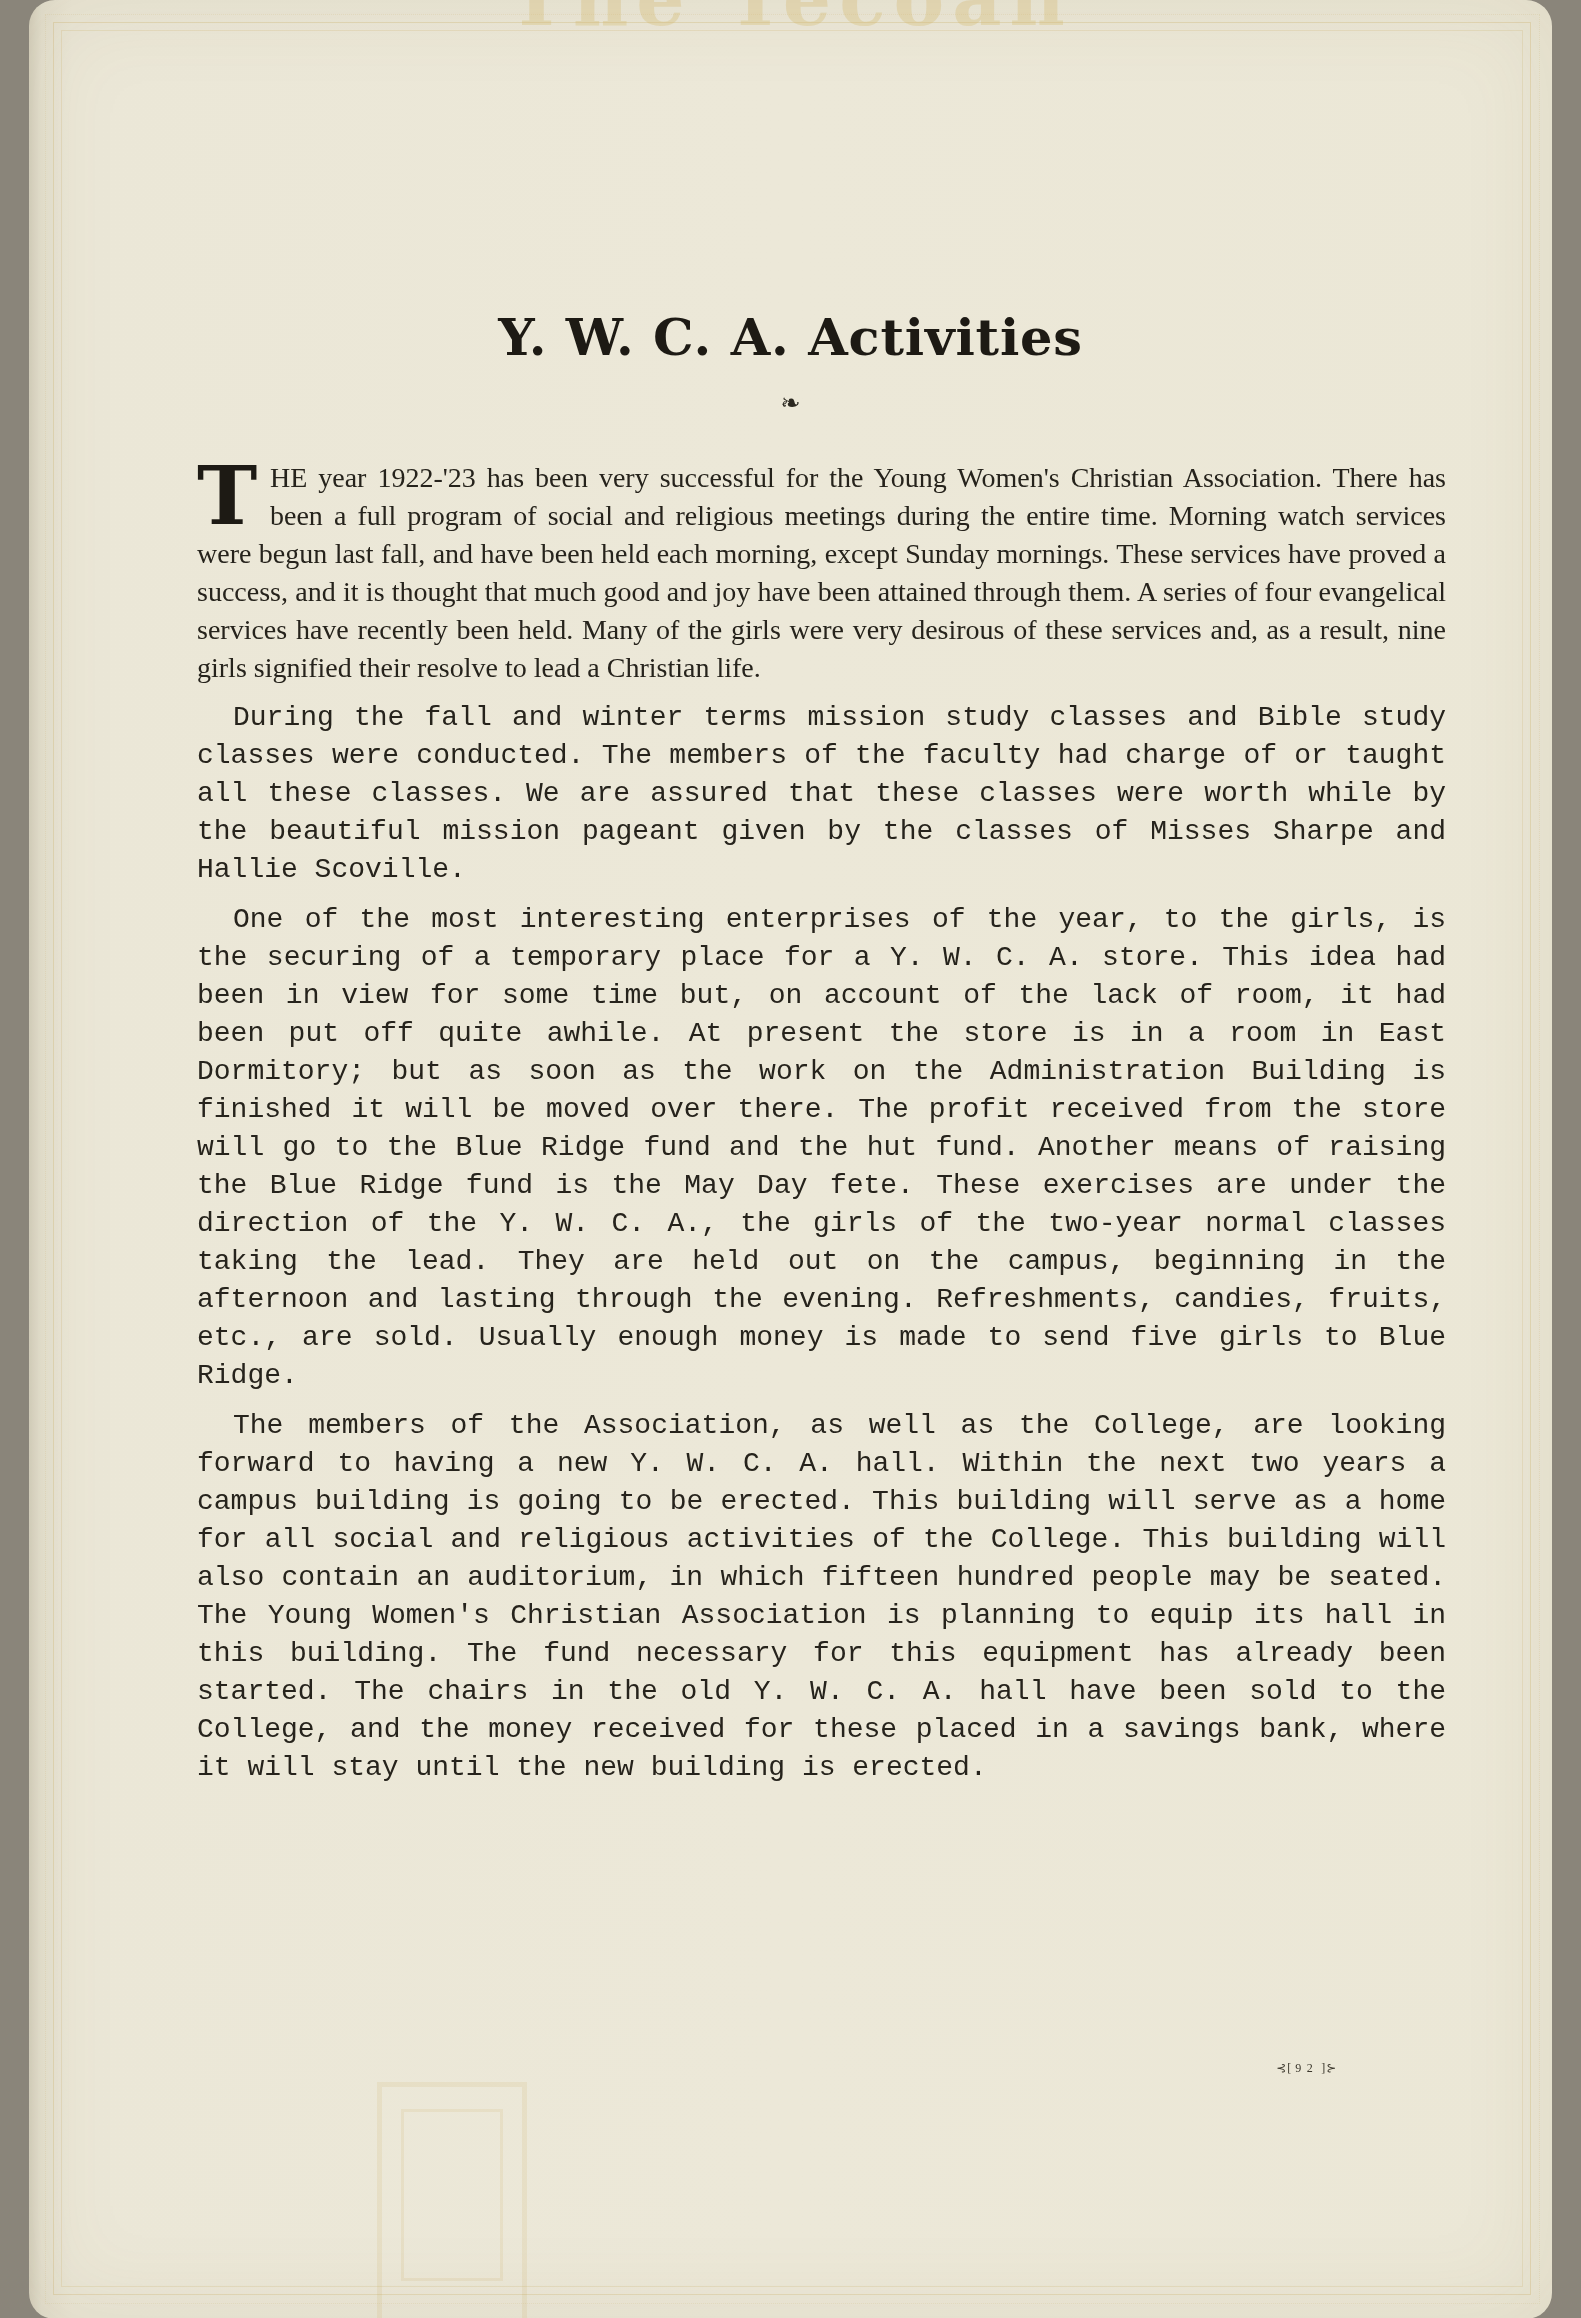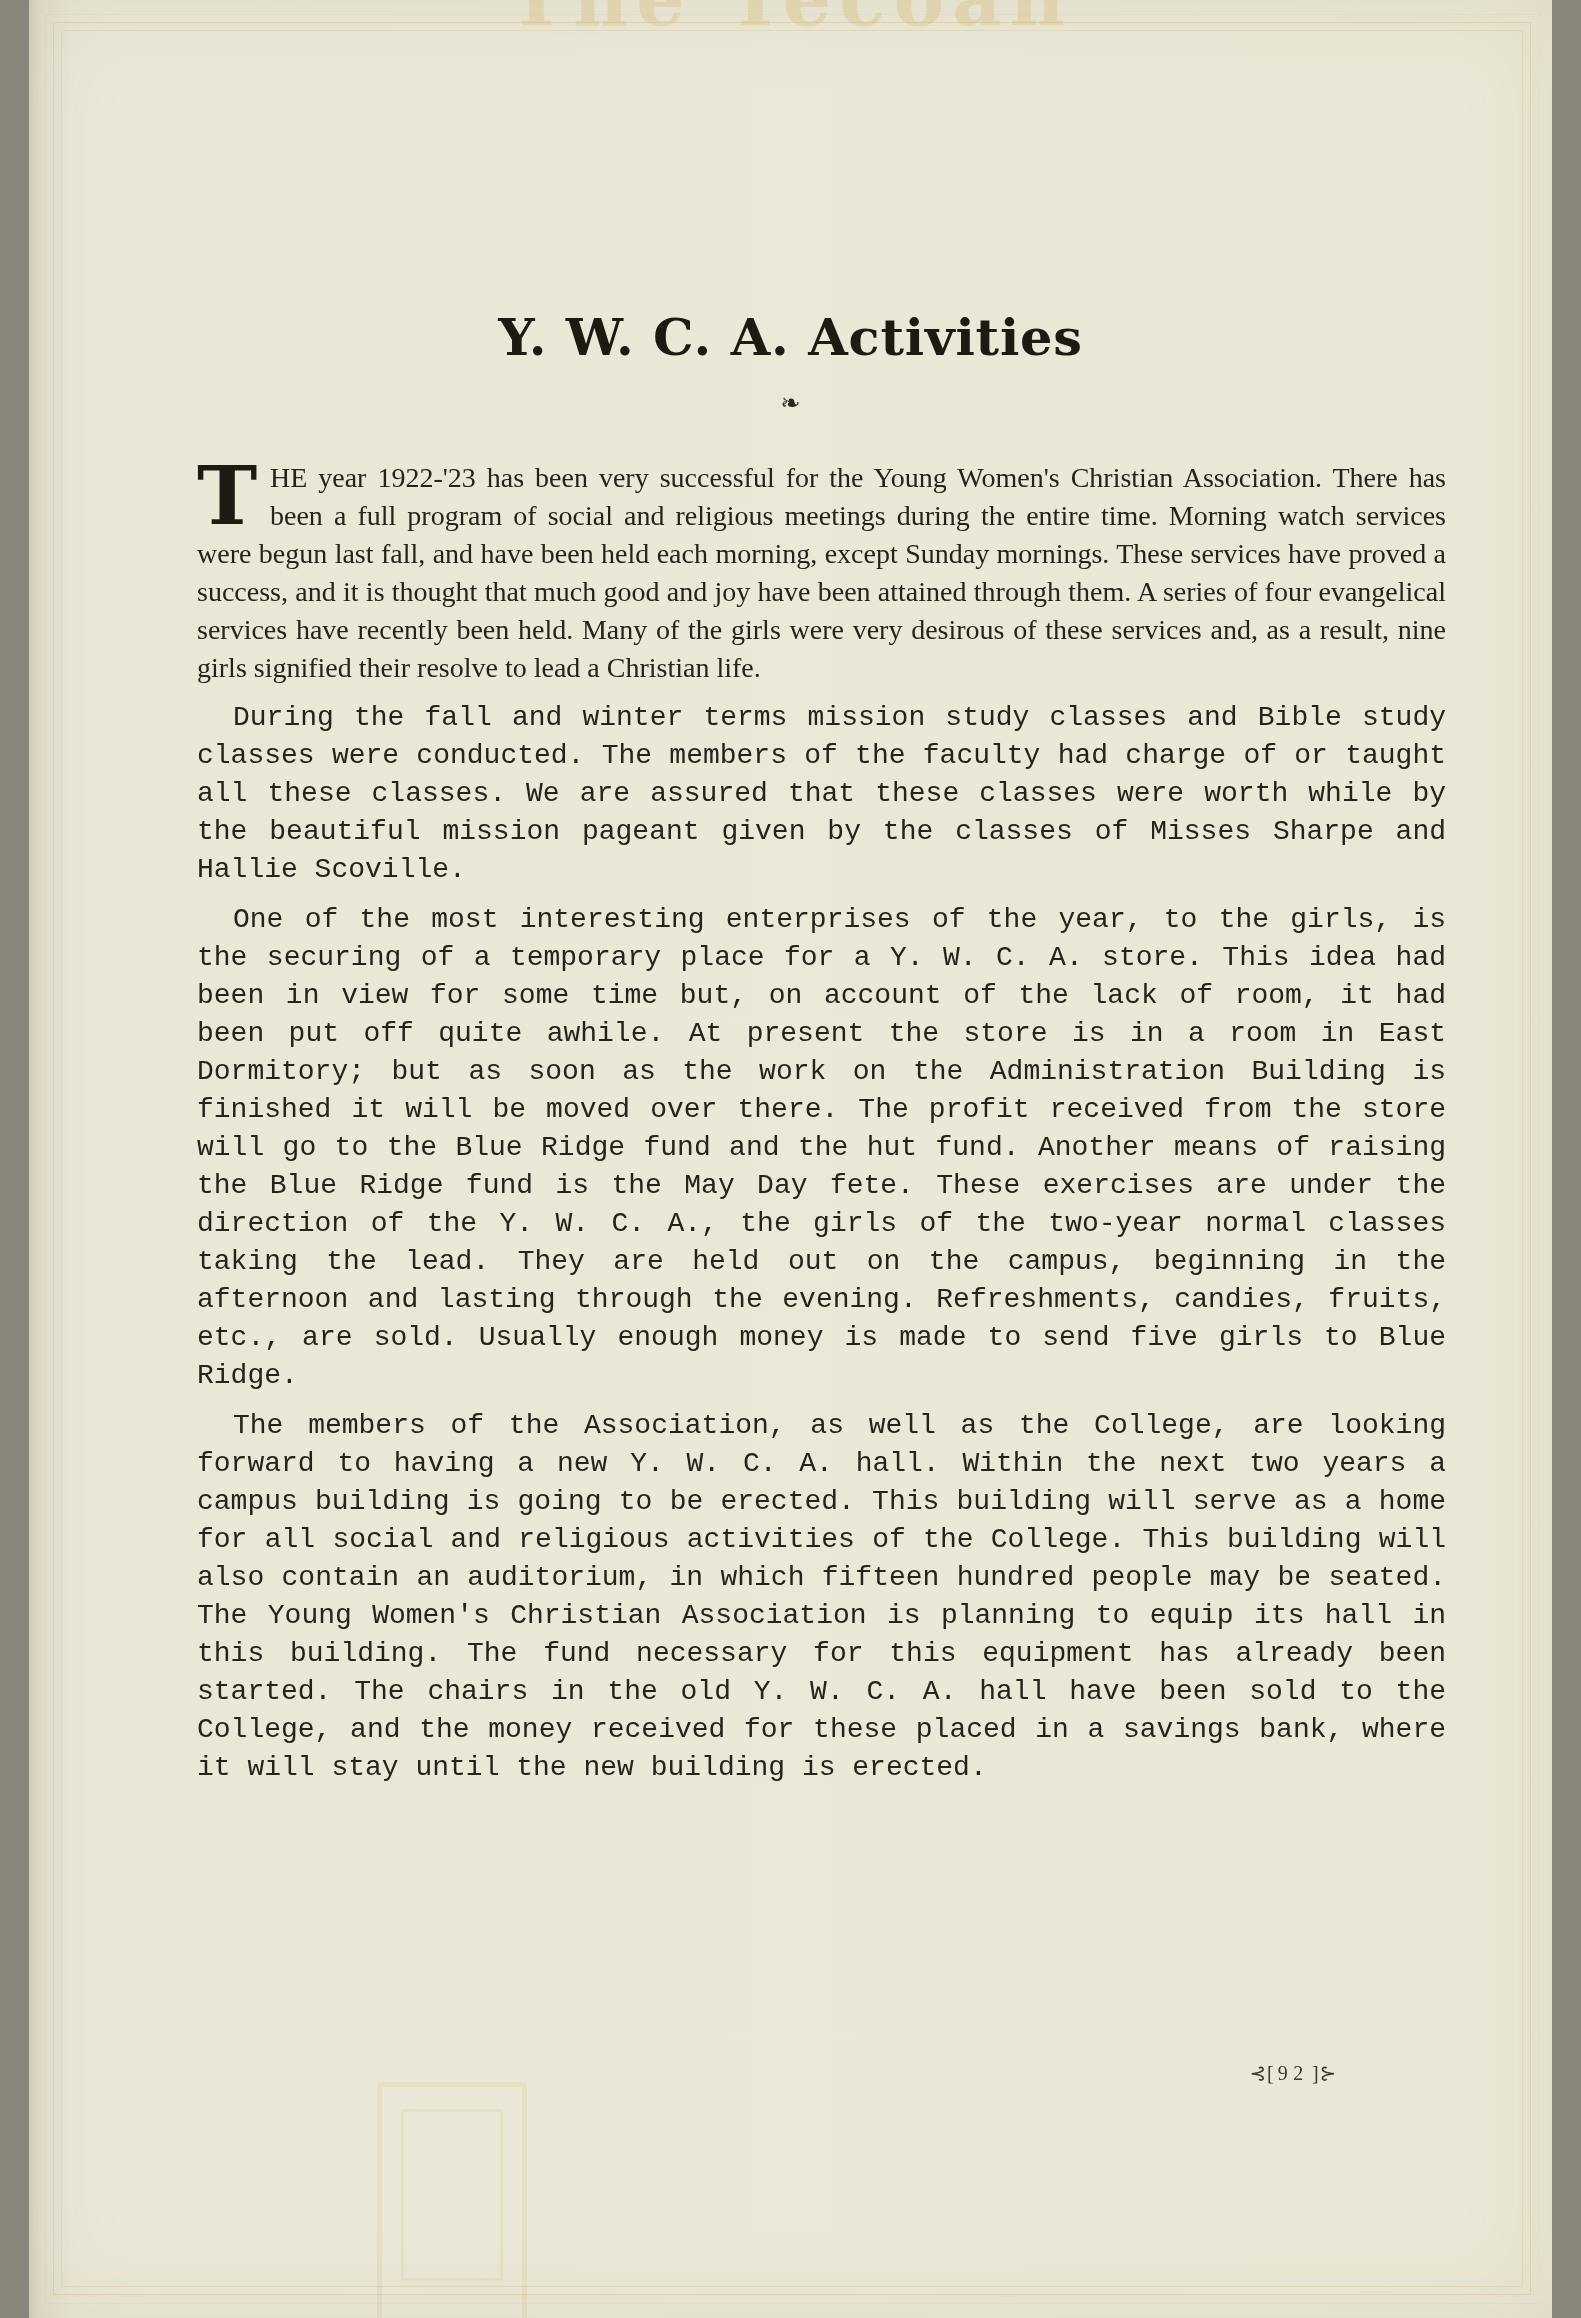--- a/index.html
+++ b/index.html
@@ -8,20 +8,21 @@
     position: relative;
     width: 1523px;
     height: 2319px;
     margin: 0 auto;
     background: linear-gradient(90deg,
       #d6d1bf 0px, #e5e1d0 12.7px, #ebe7d7 43px,
       #ece8d8 50%, #ebe7d6 1526px, #e3decc 1570px, #d8d3c1 1582px);
     font-family: "Liberation Serif", serif;
     color: #26231c;
     overflow: hidden;
+    border-radius: 26px;
   }
   
   .page::after {
     content: "";
     position: absolute; inset: 0;
     box-shadow: inset 0 0 95px rgba(120,100,50,0.10);
     pointer-events: none;
   }
   .border-frame {
     position: absolute;
@@ -85,21 +86,21 @@
     font-weight: bold;
     font-size: 81px;
     line-height: 63px;
     padding: 4.7px 12.7px 0 0;
     color: #1d1a14;
   }
   .footer {
     position: absolute;
     top: 2061px;
     right: 215px;
-    font-size: 20px;
+    font-size: 12px;
     color: #3b372c;
     letter-spacing: 0.8px;
   }
   .footer .num { letter-spacing: 5.5px; padding: 0 3.2px; }
   .tower {
     position: absolute;
     bottom: 0; left: 348px;
     width: 150px; height: 237px;
     opacity: 0.12;
     border: 5.5px solid #c8a44c;

